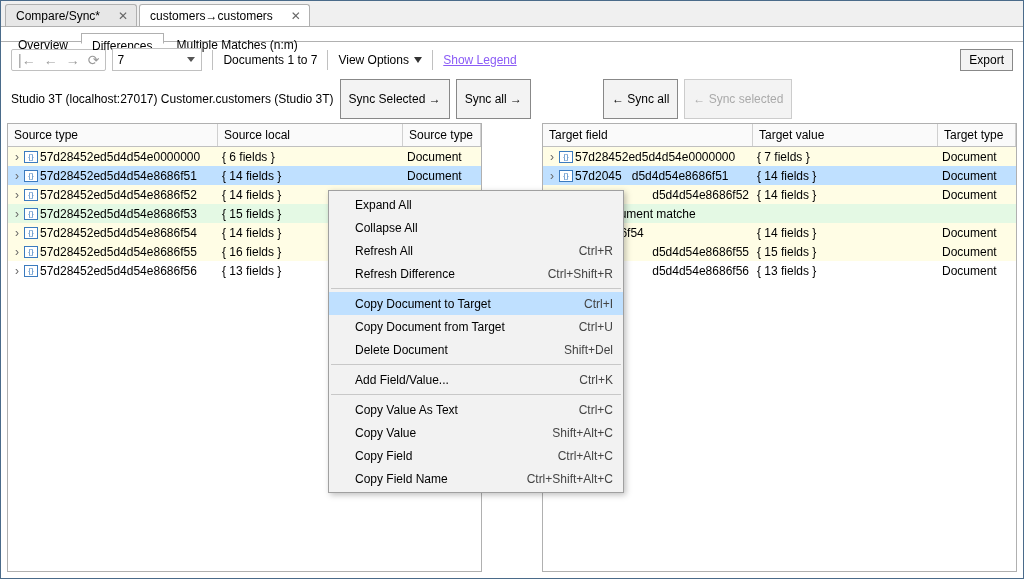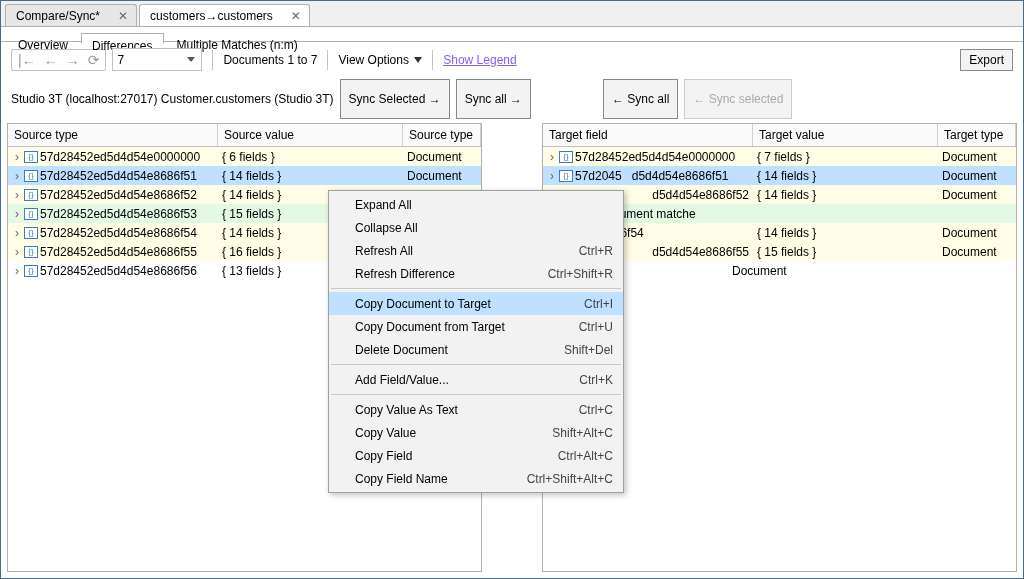--- a/index.html
+++ b/index.html
@@ -102,21 +102,21 @@
     <div class="btn">← Sync all</div>
     <div class="btn disabled">← Sync selected</div>
   </div>
 </div>
 
 <div class="panes">
 
   <div class="pane">
     <div class="cols">
       <div class="col field">Source type</div>
-      <div class="col value">Source value</div>
+      <div class="col value">Source local</div>
       <div class="col type">Source type</div>
     </div>
     <div class="rows" id="src-rows">
         <div class="row bg-yellow">
           <div class="cell field">
             <span class="tw">›</span>
             <span class="doc-icon"></span> 
             <span>57d28452ed5d4d54e0000000</span>
           </div>
           <div class="cell value">{ 6 fields }</div>
@@ -227,20 +227,23 @@
           <div class="cell type">Document</div>
         </div>
         <div class="row bg-yellow">
           <div class="cell field" style="justify-content:flex-end;">
             <span>d5d4d54e8686f55</span>
           </div>
           <div class="cell value">{ 15 fields }</div>
           <div class="cell type">Document</div>
         </div>
         <div class="row bg-white">
+          <div class="cell field" style="justify-content:flex-end;">
+            <span>d5d4d54e8686f56</span>
+          </div>
           <div class="cell value">{ 13 fields }</div>
           <div class="cell type">Document</div>
         </div>
       </div>
   </div>
 </div>
 
 <div class="context-menu">
   <div class="cm-item">
       <span>Expand All</span>

